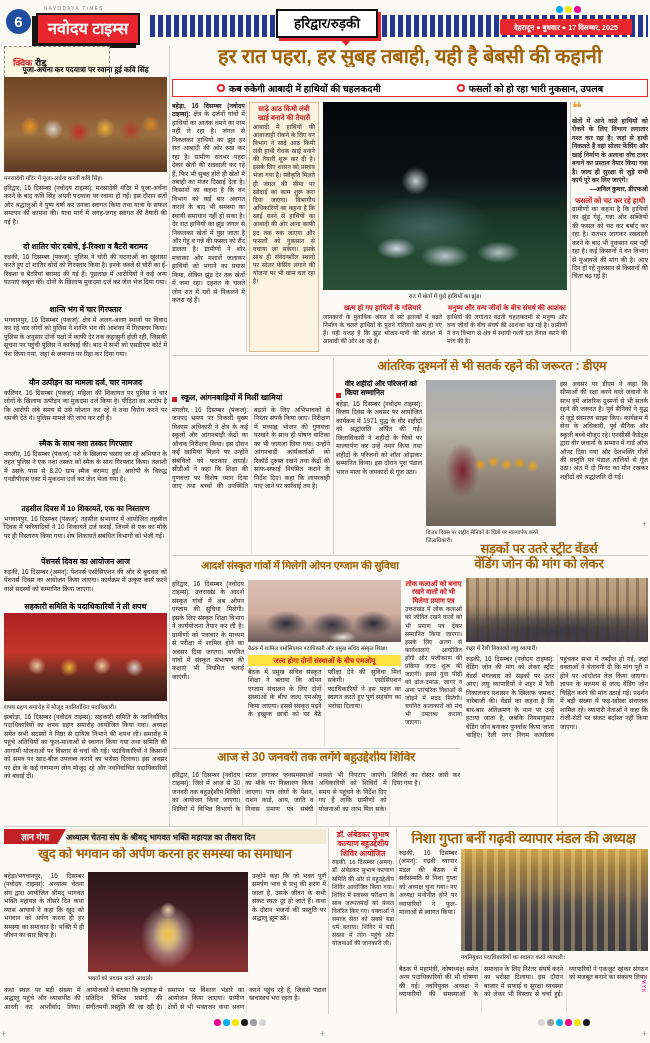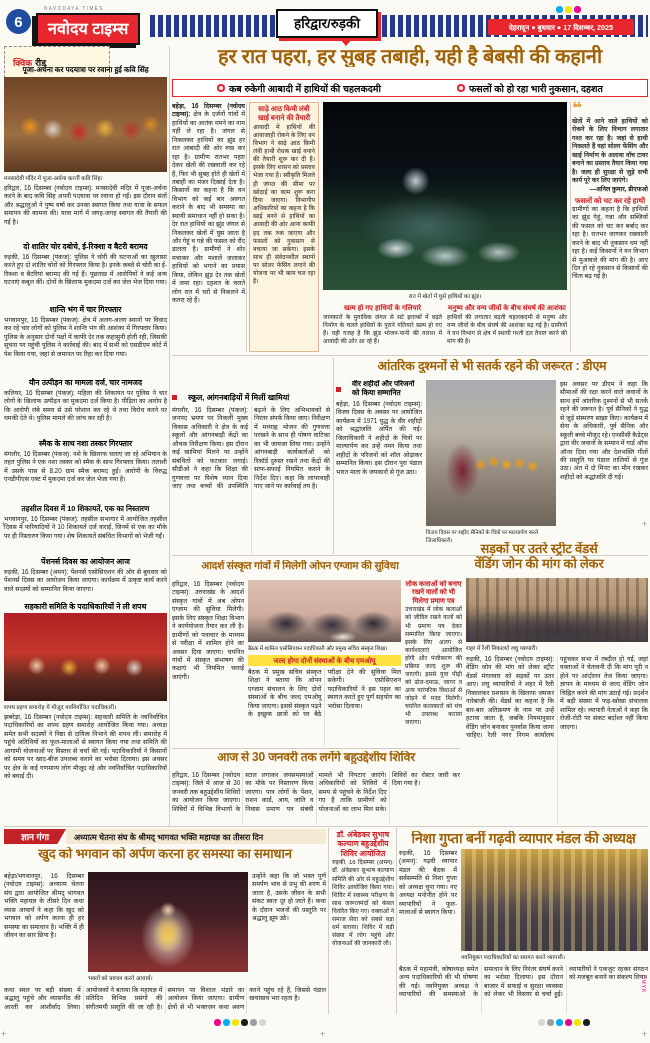--- a/index.html
+++ b/index.html
@@ -14,21 +14,21 @@
   .h-rail{font-size:7.7px;font-weight:800;color:#000;text-align:center;white-space:nowrap}
   .redhead{color:#cf2128;font-weight:800;text-align:center;line-height:1.25}
   .bighead{font-weight:900;color:#a16207;text-align:center;line-height:1.12;letter-spacing:-0.2px}
   .nowrap{white-space:nowrap}
   .cols2{column-count:2;column-gap:6px;column-rule:1px solid #e2e0da}
   .cols3{column-count:3;column-gap:6px;column-rule:1px solid #e2e0da}
   .cols4{column-count:4;column-gap:5px;column-rule:1px solid #e2e0da}
   .vr{position:absolute;width:1px;background:#cfcdc6}
   .hr{position:absolute;height:1px;background:#cfcdc6}
   .sq{width:5px;height:5px;background:#cf2128;flex:none;margin-top:1px}
-  .bul{display:flex;gap:11px;align-items:center;font-weight:800;color:#000}
+  .bul{display:flex;gap:4px;align-items:flex-end;font-weight:800;color:#000}
   .pgnum{width:25px;height:25px;background:#1f4ea1;color:#fff;border-radius:50%;
          font-size:15px;font-weight:bold;display:flex;align-items:center;justify-content:center}
   .brand{background:#e8262d;color:#fff;font-weight:900;font-size:16px;padding:2px 10px 4px;
          border:2px solid #141414;box-shadow:-4px 3px 0 #141414}
   .brandsmall{font-size:4.5px;color:#777;letter-spacing:1.5px}
   .stripes{background:repeating-linear-gradient(90deg,#24388f 0 5px,#f8f8f4 5px 8px);height:22px}
   .edition{background:#fff;border:2px solid #0e0e0e;box-shadow:3px 3px 0 #e8262d;
            font-size:13.5px;font-weight:900;color:#0a0a0a;padding:3px 16px 4px;white-space:nowrap}
   .etri{width:0;height:0;border-left:6px solid transparent;border-right:6px solid transparent;border-top:7px solid #e8262d}
   .datebox{background:#e8262d;color:#fff;font-size:7.2px;font-weight:bold;text-align:center;
@@ -37,21 +37,21 @@
        background:#fff;padding:2px 6px}
   .pt{display:flex;align-items:center;gap:4px;font-weight:800;font-size:9.5px;color:#000;white-space:nowrap}
   .dot{width:8px;height:8px;border-radius:50%;border:2.3px solid #e8262d;background:#fff;flex:none}
   .qrbox{border:1px dashed #8a8a8a;background:#fdf8e1;font-size:9px;font-weight:900;
          padding:1px 8px;display:flex;gap:3px;align-items:center}
   .leadbox{background:#fdf4e0;border:1px solid #e2b694;padding:2px 3px}
   .quotemark{font-size:17px;color:#e8a13c;line-height:1;font-weight:bold}
   .yellowhead{background:#ffe23f;color:#cf2128;font-weight:800;font-size:7px;text-align:center;padding:1px 0}
   .gbadge{background:#c32027;color:#fff;font-weight:900;font-size:9px;display:flex;align-items:center;
           justify-content:center;clip-path:polygon(0 0,100% 0,86% 100%,0 100%)}
-  .gstrip{background:#f4e9d2;color:#1a1a1a;font-weight:800;font-size:8px;display:flex;align-items:center;padding-left:8px;white-space:nowrap}
+  .gstrip{background:#f4e9d2;color:#1a1a1a;font-weight:800;font-size:8px;display:flex;align-items:center;padding-left:0;white-space:nowrap}
   .cross{color:#8f8f8f;font-size:9px;line-height:1}
   .cmyk{display:flex;gap:2px}
   .cmyk span{width:7px;height:7px;border-radius:50%;display:block}
   .cc{background:#00adee}.cm{background:#ec008c}.cy{background:#f5e400}.ck{background:#1a1a1a}.cg{background:#9b9da0}.cl{background:#d4d6d7}
   .sidelabel{writing-mode:vertical-rl;font-size:5px;color:#ec008c;letter-spacing:1px}
   
   .ph{background:#888}
   .ph-temple{background:
     radial-gradient(circle 9px at 16% 52%,#e99420,transparent 10px),
     radial-gradient(circle 9px at 30% 55%,#d9d2c8,transparent 10px),
@@ -110,31 +110,31 @@
   <div class="b brandsmall" style="left:44px;top:6px">NAVODAYA TIMES</div>
   <div class="b stripes" style="left:150px;top:15px;width:498px"></div>
   <div class="b edition" style="left:276px;top:9px">हरिद्वार/रुड़की</div>
   <div class="b brand" style="left:36px;top:13px">नवोदय टाइम्स</div>
   <div class="b etri" style="left:340px;top:39px"></div>
   <div class="b cmyk" style="left:556px;top:6px">
       <span class="cc"></span>
       <span class="cy"></span>
       <span class="cm"></span>
     </div>
-  <div class="b datebox" style="left:488px;top:19px;width:146px">देहरादून ● बुधवार ● 17 दिसम्बर, 2025</div>
+  <div class="b datebox" style="left:500px;top:19px;width:132px">देहरादून ● बुधवार ● 17 दिसम्बर, 2025</div>
 
   <div class="b bighead nowrap" style="left:172px;top:45px;width:476px;font-size:20px">हर रात पहरा, हर सुबह तबाही, यही है बेबसी की कहानी</div>
   <div class="b pts" style="left:172px;top:79px;width:476px;height:18px">
     <span class="pt">
         <span class="dot"></span>
         <span>कब रुकेगी आबादी में हाथियों की चहलकदमी</span>
       </span>
     <span class="pt">
         <span class="dot"></span>
-        <span>फसलों को हो रहा भारी नुकसान, दहशत</span>
+        <span>फसलों को हो रहा भारी नुकसान, उपलब</span>
       </span>
   </div>
 
   <div class="b bodytxt" style="left:172px;top:102px;width:73px;height:250px">
     <span class="dl">बहेड़ा, 16 दिसम्बर (नवोदय टाइम्स):</span>
     <span>क्षेत्र के दर्जनों गांवों में हाथियों का आतंक थमने का नाम नहीं ले रहा है। जंगल से निकलकर हाथियों का झुंड हर रात आबादी की ओर रुख कर रहा है। ग्रामीण रातभर पहरा देकर खेतों की रखवाली कर रहे हैं, फिर भी सुबह होते ही खेतों में तबाही का मंजर दिखाई देता है। किसानों का कहना है कि वन विभाग को कई बार अवगत कराने के बाद भी समस्या का स्थायी समाधान नहीं हो सका है। देर रात हाथियों का झुंड जंगल से निकलकर खेतों में घुस जाता है और गेहूं व गन्ने की फसल को रौंद डालता है। ग्रामीणों ने शोर मचाकर और मशालें जलाकर हाथियों को भगाने का प्रयास किया, लेकिन झुंड देर तक खेतों में जमा रहा। दहशत के चलते लोग रात में घरों से निकलने में कतरा रहे हैं।</span>
   </div>
 
   <div class="b leadbox" style="left:249px;top:102px;width:70px;height:250px">
     <div class="redhead" style="font-size:7px">साढ़े आठ किमी लंबी खाई बनाने की तैयारी</div>

